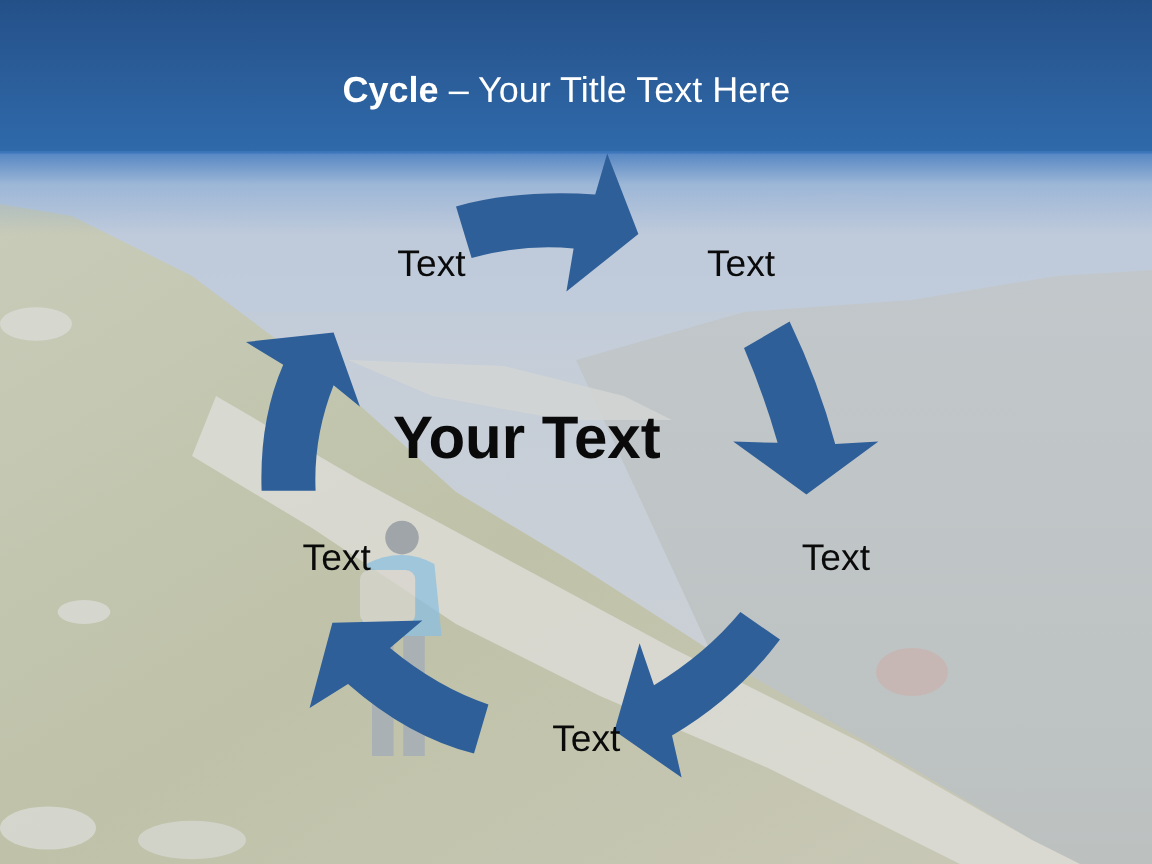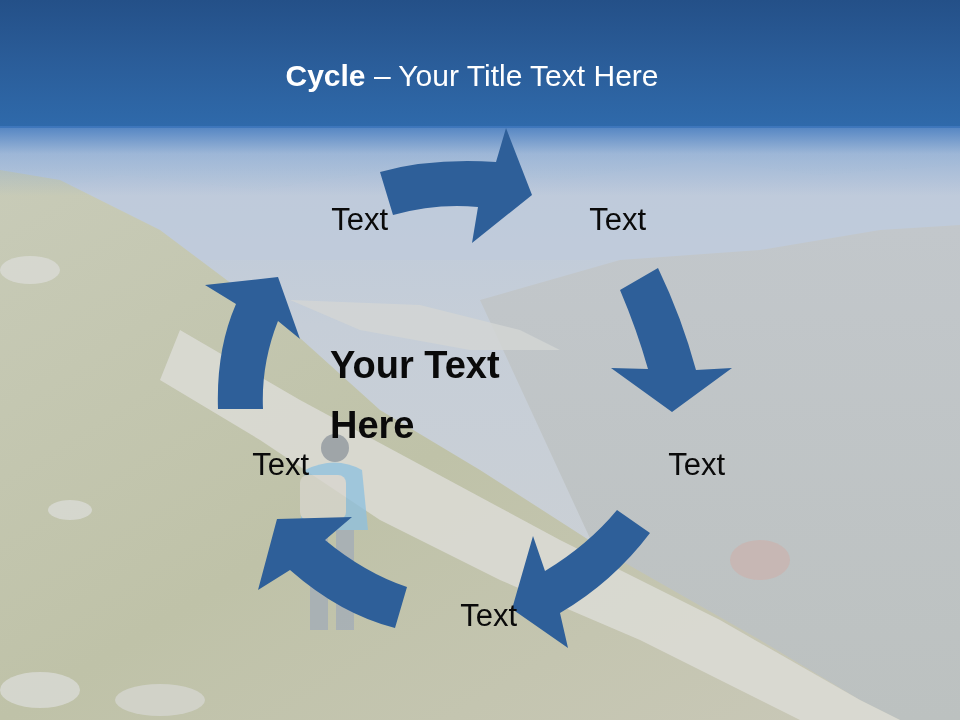--- a/index.html
+++ b/index.html
@@ -9,22 +9,22 @@
   .bg-photo { position: absolute; left: 0; top: 0; width: 960px; height: 720px; }
   .header-band { position: absolute; left: 0; top: 0; width: 960px; height: 128px;
     background: linear-gradient(180deg, #245088 0%, #2a5c98 45%, #2f6aab 100%); }
   .header-fade { position: absolute; left: 0; top: 126px; width: 960px; height: 70px;
     background: linear-gradient(180deg, rgba(64,120,190,0.85) 0%, rgba(120,160,210,0.45) 40%, rgba(190,205,225,0) 100%); }
   .title { position: absolute; left: 0; top: 56px; width: 944px; text-align: center; color: #ffffff;
     font-size: 30px; line-height: 40px; white-space: nowrap; }
   .title .bold { font-weight: bold; }
   .diagram { position: absolute; left: 0; top: 0; width: 960px; height: 720px; }
   .label { position: absolute; color: #0a0a0a; font-size: 31px; line-height: 36px; text-align: right; width: 120px; }
-  .center-text { position: absolute; left: 330px; top: 344px; width: 250px; text-align: left; color: #0a0a0a;
-    font-size: 38px; line-height: 42px; font-weight: bold; }
+  .center-text { position: absolute; left: 314px; top: 344px; width: 250px; text-align: center; color: #0a0a0a;
+    font-size: 50px; line-height: 42px; font-weight: bold; }
 </style>
 </head>
 <body>
 
 <div class="slide">
 
   <svg class="bg-photo" viewBox="0 0 960 720" width="960" height="720">
     <defs>
       <linearGradient id="sky" x1="0" y1="0" x2="0" y2="1">
         <stop offset="0.15" stop-color="#b9c8dc"></stop>
@@ -90,15 +90,14 @@
   </svg>
 
   <div class="label" style="left:268px; top:202px;">Text</div>
   <div class="label" style="left:526px; top:202px;">Text</div>
   <div class="label" style="left:605px; top:447px;">Text</div>
   <div class="label" style="left:397px; top:598px;">Text</div>
   <div class="label" style="left:189px; top:447px;">Text</div>
 
   <div class="center-text">
     <div>Your Text</div>
-    <div style="margin-top:18px;">Here</div>
   </div>
 </div>
 
 </body></html>

